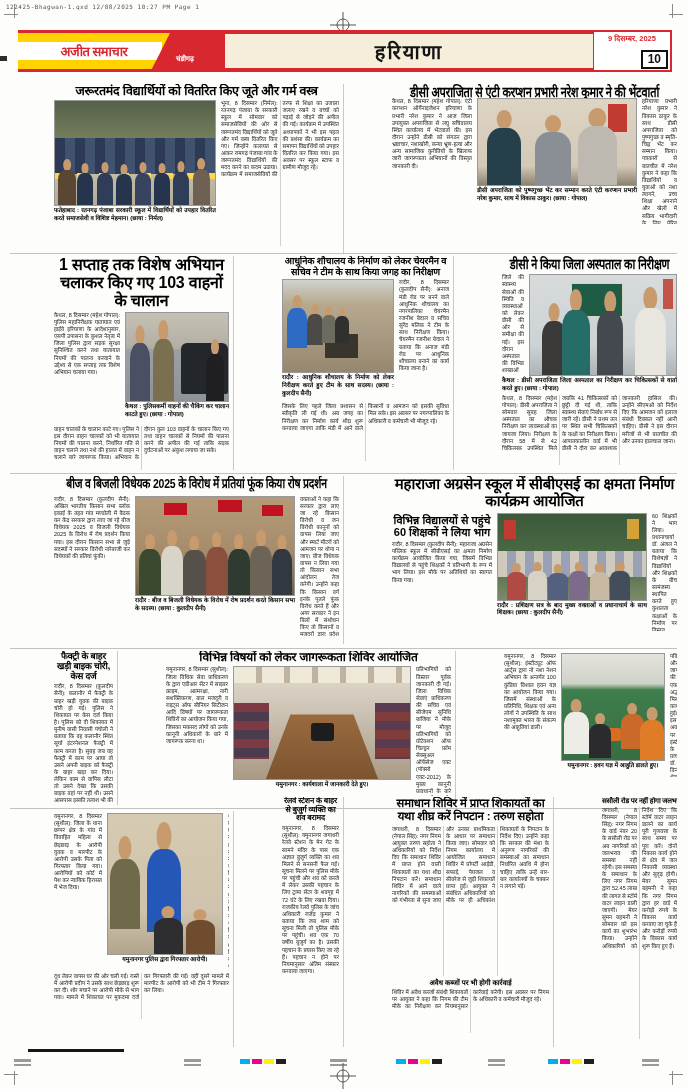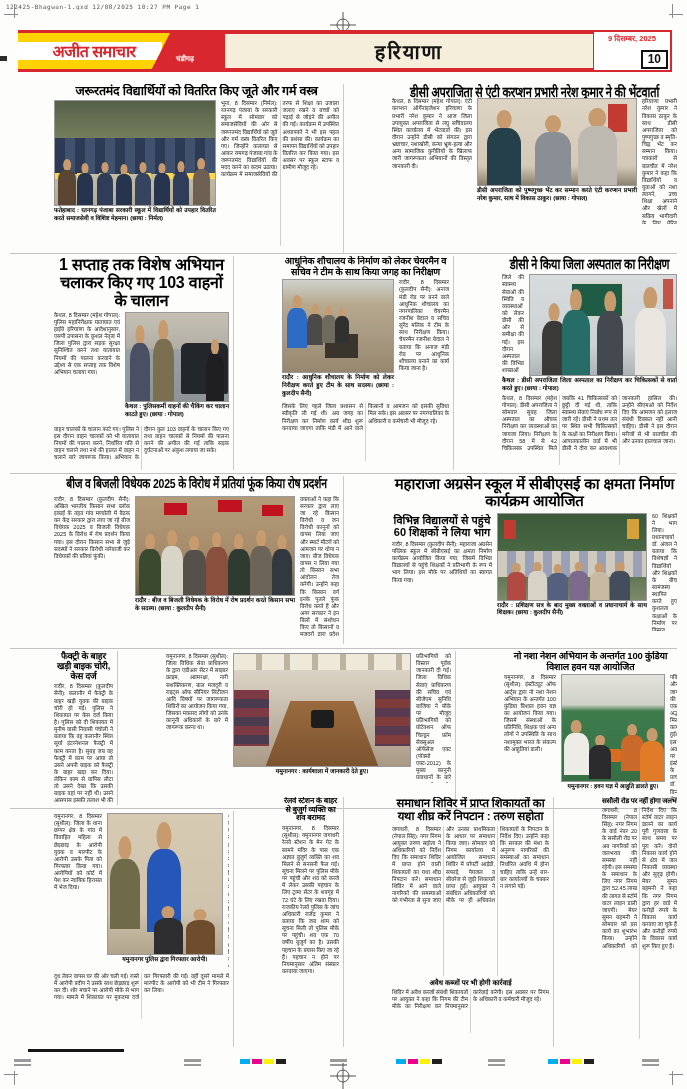--- a/index.html
+++ b/index.html
@@ -16,21 +16,21 @@
      background:linear-gradient(#9a9a9a 0 2.5px,transparent 2.5px 4.5px,#9a9a9a 4.5px 7px);}
   .cmyk{position:absolute;display:flex;gap:2px;}
   .cmyk i{display:block;width:10px;height:5px;}
   .endbar{position:absolute;height:3px;background:#161616;}
 
   
   .masthead{position:absolute;left:18px;top:30px;width:654px;height:42px;background:#d8272e;display:flex;align-items:center;}
   .logo{position:absolute;left:0;top:3px;width:152px;height:36px;background:#ffd200;
         clip-path:polygon(0 0,100% 0,88% 100%,0 100%);display:flex;align-items:center;justify-content:center;}
   .logo .stripe{position:absolute;left:0;right:8px;top:9px;bottom:9px;background:#ffffff;}
-  .logo .nm{position:relative;font-size:16px;font-weight:800;color:#d8272e;letter-spacing:-.5px;
+  .logo .nm{position:relative;font-size:13px;font-weight:800;color:#d8272e;letter-spacing:-.5px;
         text-shadow:0 0 1px #fff,0 0 2px #fff,1px 1px 0 #fff,-1px -1px 0 #fff;}
   .edition{position:absolute;left:158px;top:24px;color:#ffffff;font-size:7px;font-weight:bold;}
   .sectionbox{position:absolute;left:207px;top:4px;width:368px;height:34px;background:#f4eeda;
         display:flex;align-items:center;justify-content:center;}
   .sectionbox .sec{font-size:20px;font-weight:800;color:#141414;letter-spacing:2px;}
   .datebox{position:absolute;right:2px;top:2px;width:76px;height:38px;background:#ffffff;
         display:flex;flex-direction:column;align-items:flex-end;justify-content:space-between;padding:1px 2px;box-sizing:border-box;}
   .datebox .dt{width:100%;text-align:center;color:#d8272e;font-size:7.5px;font-weight:bold;}
   .pageno{border:2px solid #111;background:#fff;color:#111;font-size:12px;font-weight:800;padding:0 5px;line-height:15px;}
 
@@ -250,38 +250,38 @@
       <div class="body-sm" style="flex:1;height:118px">60 शिक्षकों ने भाग लिया। प्रधानाचार्या डॉ. अंजल ने बताया कि विशेषज्ञों ने विद्यार्थियों और शिक्षकों के बीच सामंजस्य स्थापित करते हुए कुशलता कक्षाओं के निर्माण पर विस्तृत जानकारी दी। उन्होंने कार्यक्रम को क्षमता व कौशल को बढ़ावा देने वाला बताया।</div>
     </div>
   </section>
 
   <section class="art rul" style="left:10px;top:651px;width:108px;height:154px">
     <h2 class="hl" style="font-size:9px">फैक्ट्री के बाहर खड़ी बाइक चोरी, केस दर्ज</h2>
     <div class="body-sm" style="height:126px">रादौर, 8 दिसम्बर (कुलदीप सैनी): कलानौर में फैक्ट्री के बाहर खड़ी युवक की बाइक चोरी हो गई। पुलिस ने शिकायत पर केस दर्ज किया है। पुलिस को दी शिकायत में मुनीष वासी निवासी पंचोली ने बताया कि वह कलानौर स्थित सूर्या इंटरनेशनल फैक्ट्री में काम करता है। सुबह जब वह फैक्ट्री में काम पर आया तो उसने अपनी बाइक को फैक्ट्री के बाहर खड़ा कर दिया। लेकिन काम से वापिस लौटा तो उसने देखा कि उसकी बाइक वहां पर नहीं थी। उसने आसपास इसकी तलाश भी की लेकिन कहीं कोई सुराग नहीं लगा।</div>
   </section>
 
   <section class="art rul" style="left:122px;top:651px;width:334px;height:154px">
+    <h2 class="hl nowrap" style="font-size:12px">विभिन्न विषयों को लेकर जागरूकता शिविर आयोजित</h2>
     <div class="artrow" style="margin-top:2px">
       <div class="body-sm" style="width:62px;height:130px">यमुनानगर, 8 दिसम्बर (सुशील): जिला विधिक सेवा प्राधिकरण के द्वारा एडीआर सेंटर में साइबर क्राइम, आत्मरक्षा, नारी सशक्तिकरण, बाल मजदूरी व राइट्स ऑफ सीनियर सिटीजन आदि विषयों पर जागरूकता शिविरों का आयोजन किया गया, जिसका मकसद लोगों को उनके कानूनी अधिकारों के बारे में जागरूक करना था।</div>
       <figure style="width:178px">
         <div class="photo ph-camp" style="height:112px">
           <div class="blockdec" style="left:18%;bottom:0;width:64%;height:58%;background:linear-gradient(180deg,#9a6a3d,#7c5430);clip-path:polygon(22% 0,78% 0,100% 100%,0 100%)"></div>
           <div class="blockdec" style="left:44%;bottom:34%;width:13%;height:16%;background:#1d1d1f;border-radius:3px"></div>
           <div class="band" style="left:0;width:20%;bottom:18%;height:50%;background:repeating-linear-gradient(180deg,#7c3a44 0 9px,#4b3b4e 9px 18px)"></div>
           <div class="band" style="left:80%;width:20%;bottom:18%;height:50%;background:repeating-linear-gradient(180deg,#5a3a50 0 9px,#803b3b 9px 18px)"></div>
           <div class="band" style="top:0;height:14%;background:repeating-linear-gradient(90deg,#efe9da 0 22px,#bdb39f 22px 28px)"></div>
         </div>
         <figcaption class="cap" style="text-align:center">यमुनानगर : कार्यशाला में जानकारी देते हुए।</figcaption>
       </figure>
       <div class="body-sm" style="flex:1;height:130px">प्रतिभागियों को विस्तार पूर्वक जानकारी दी गई। जिला विधिक सेवाएं प्राधिकरण की सचिव एवं सीजेएम सुनिधि बाजिया ने मौके पर मौजूद प्रतिभागियों को प्रोटेक्शन ऑफ चिल्ड्रन फ्रॉम सेक्सुअल ऑफेंसेज एक्ट (पॉक्सो एक्ट-2012) के मुख्य कानूनी प्रावधानों के बारे जानकारी दी। उन्होंने बताया कि शिविर में वैवाहिक विवाद, घरेलू हिंसा व मोटर वाहन दुर्घटना से संबंधित मामलों की भी सुनवाई की जाती है।</div>
     </div>
   </section>
 
   <section class="art" style="left:460px;top:651px;width:217px;height:154px">
-    <h2 class="hl" style="font-size:9.5px">नो नशा नेशन अभियान के अन्तर्गत 100 कुंडिया विशाल हवन यज्ञ आयोजित</h2>
     <div class="artrow" style="margin-top:2px">
       <div class="body-sm" style="width:52px;height:124px">यमुनानगर, 8 दिसम्बर (सुशील): इंस्टीट्यूट ऑफ आर्ट्स द्वारा नो नशा नेशन अभियान के अन्तर्गत 100 कुंडिया विशाल हवन यज्ञ का आयोजन किया गया। जिसमें संस्थाओं के प्रतिनिधि, शिक्षक एवं अन्य लोगों ने उपस्थिति के साथ नशामुक्त भारत के संकल्प की आहुतियां डाली।</div>
       <figure style="width:104px">
         <div class="photo ph-havan" style="height:106px">
           <div class="blockdec" style="left:44%;bottom:18%;width:14%;height:12%;background:#d96c1e;border-radius:2px"></div>
           <div class="pp" style="left:2%;bottom:6%;width:24%;height:52%;--c:#eeece6"></div>
           <div class="pp" style="left:26%;bottom:2%;width:22%;height:42%;--c:#2b2b2e"></div>
           <div class="pp" style="left:58%;bottom:10%;width:22%;height:44%;--c:#c96a2a"></div>
           <div class="pp" style="left:76%;bottom:0;width:24%;height:50%;--c:#e07b28"></div>
         </div>

